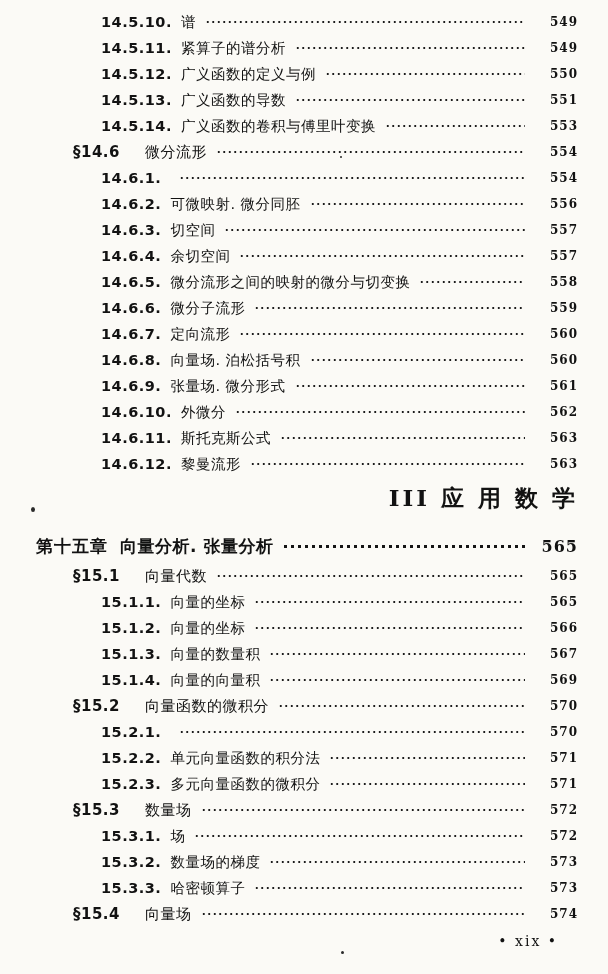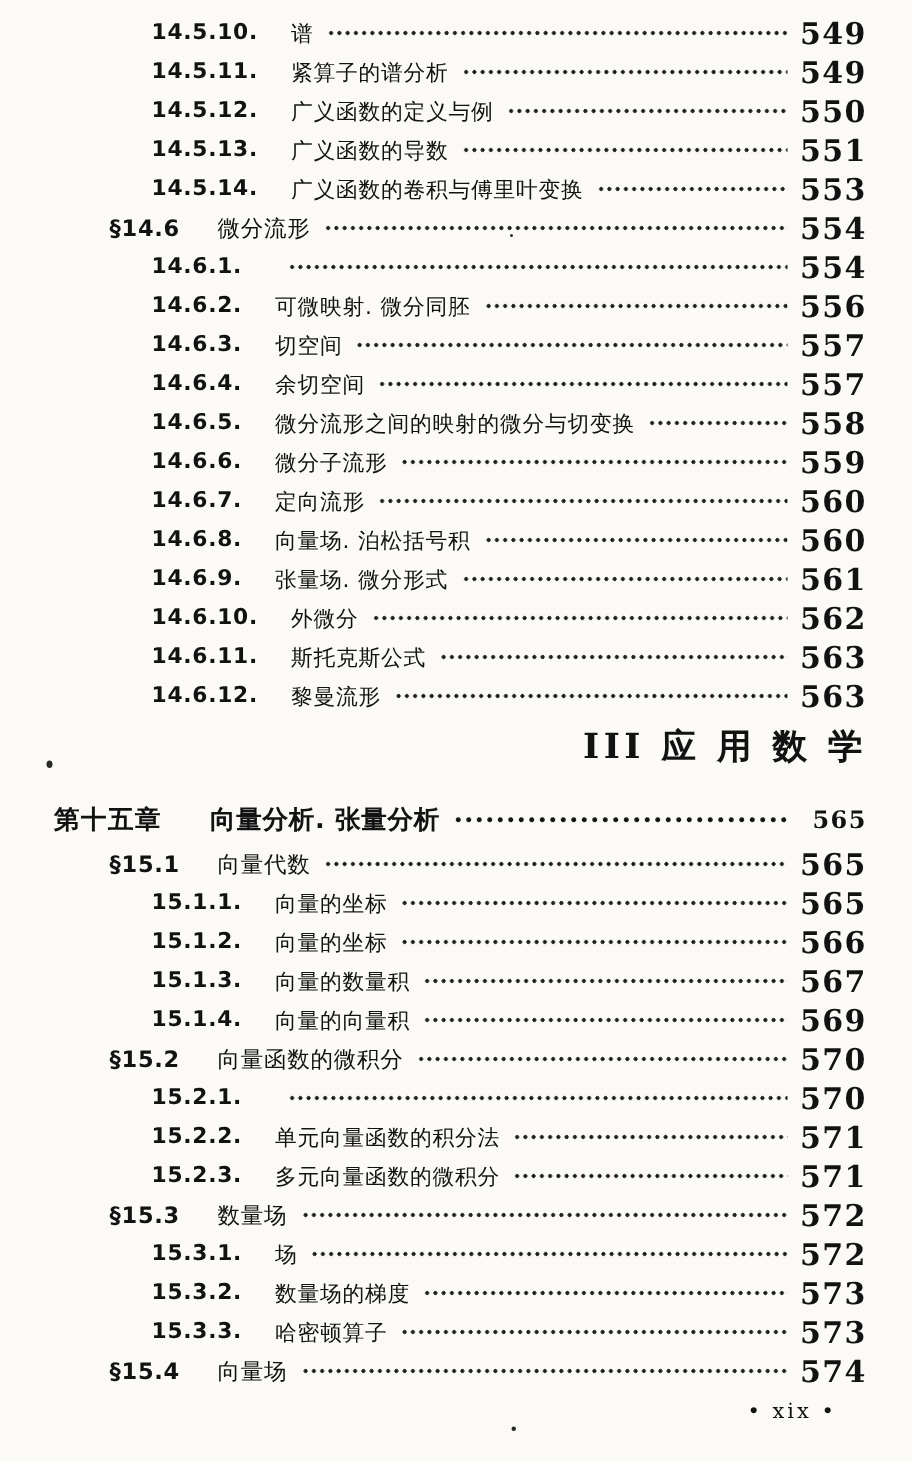--- a/index.html
+++ b/index.html
@@ -33,45 +33,45 @@
   .toc-row.level-section { padding-left: 37px; font-size: 15px; }
   .toc-row.level-chapter {
     padding-left: 0;
     height: 34px;
     font-size: 17px;
     font-weight: bold;
   }
   .entry-number {
     font-weight: bold;
     letter-spacing: 0.5px;
-    margin-right: 22px;
+    margin-right: 9px;
   }
   .level-section .entry-number { margin-right: 25px; }
-  .level-chapter .entry-number { margin-right: 32px; letter-spacing: 1px; }
+  .level-chapter .entry-number { margin-right: 12px; letter-spacing: 1px; }
   .entry-title { letter-spacing: 0.5px; }
   .leader {
     flex: 1;
     align-self: stretch;
     min-width: 14px;
     margin: 0 7px 0 9px;
     background-image: radial-gradient(circle, #1c1c1c 1.15px, rgba(0,0,0,0) 1.45px);
     background-size: 5.5px 5.5px;
     background-position: left center;
     background-repeat: repeat-x;
   }
   .level-chapter .leader {
     background-image: radial-gradient(circle, #141414 1.5px, rgba(0,0,0,0) 1.8px);
     background-size: 7px 7px;
   }
   .entry-page {
     width: 46px;
     text-align: right;
     font-family: "DejaVu Serif", serif;
     font-weight: bold;
-    font-size: 20px;
+    font-size: 12px;
     letter-spacing: 1px;
   }
   .level-chapter .entry-page { font-size: 16px; }
   
   .part-heading {
     margin: 6px 0 16px 0;
     height: 30px;
     line-height: 30px;
     text-align: right;
     font-family: "DejaVu Serif", serif;

